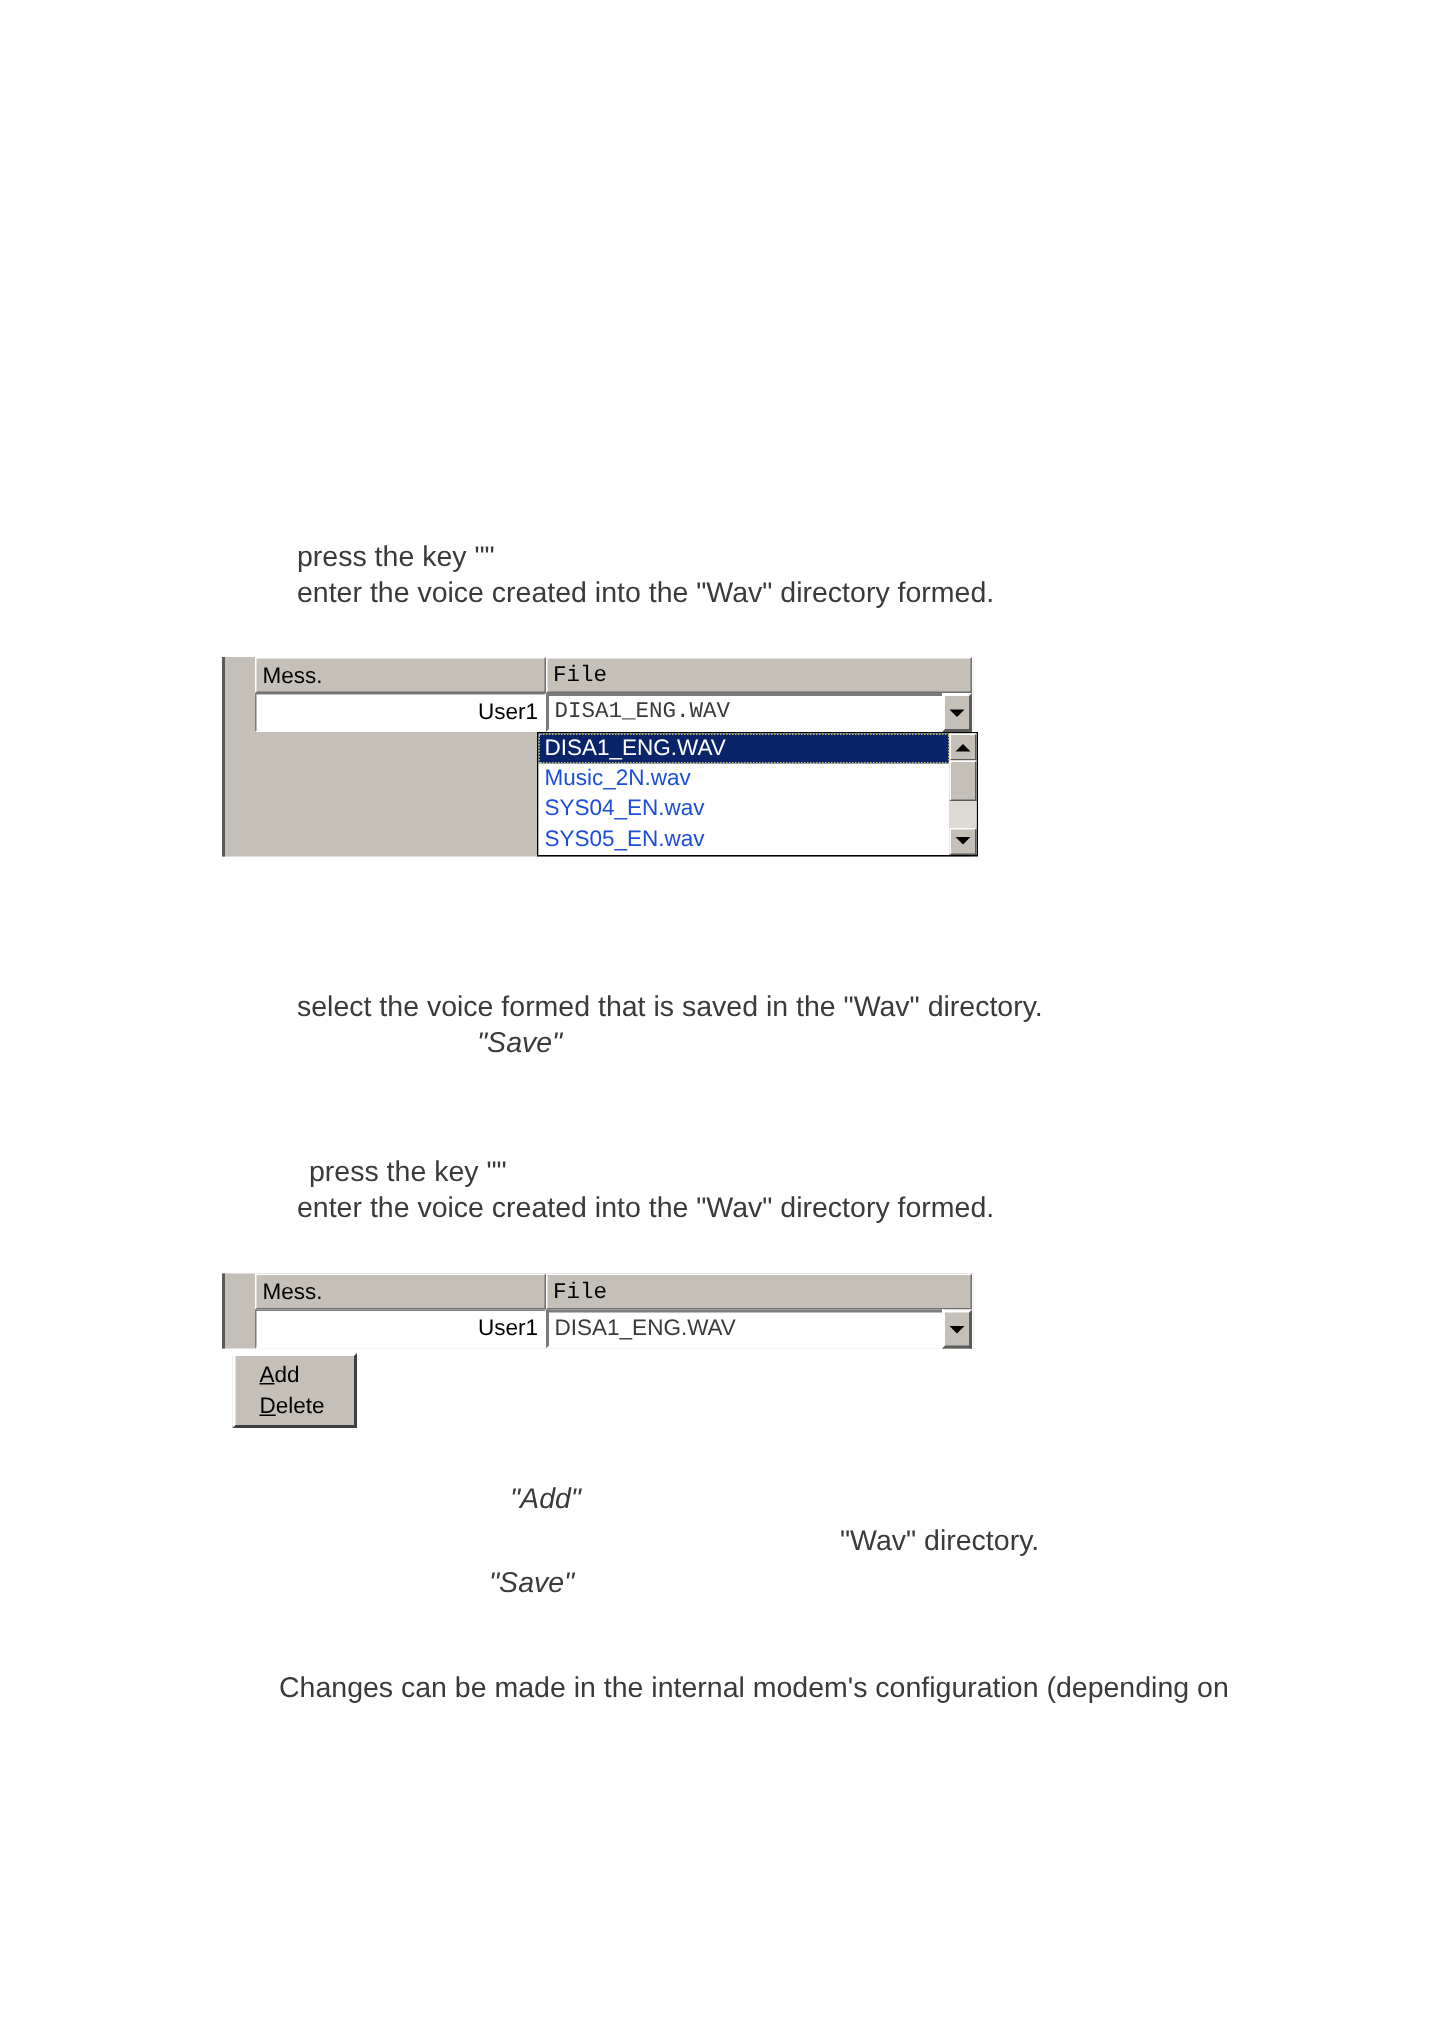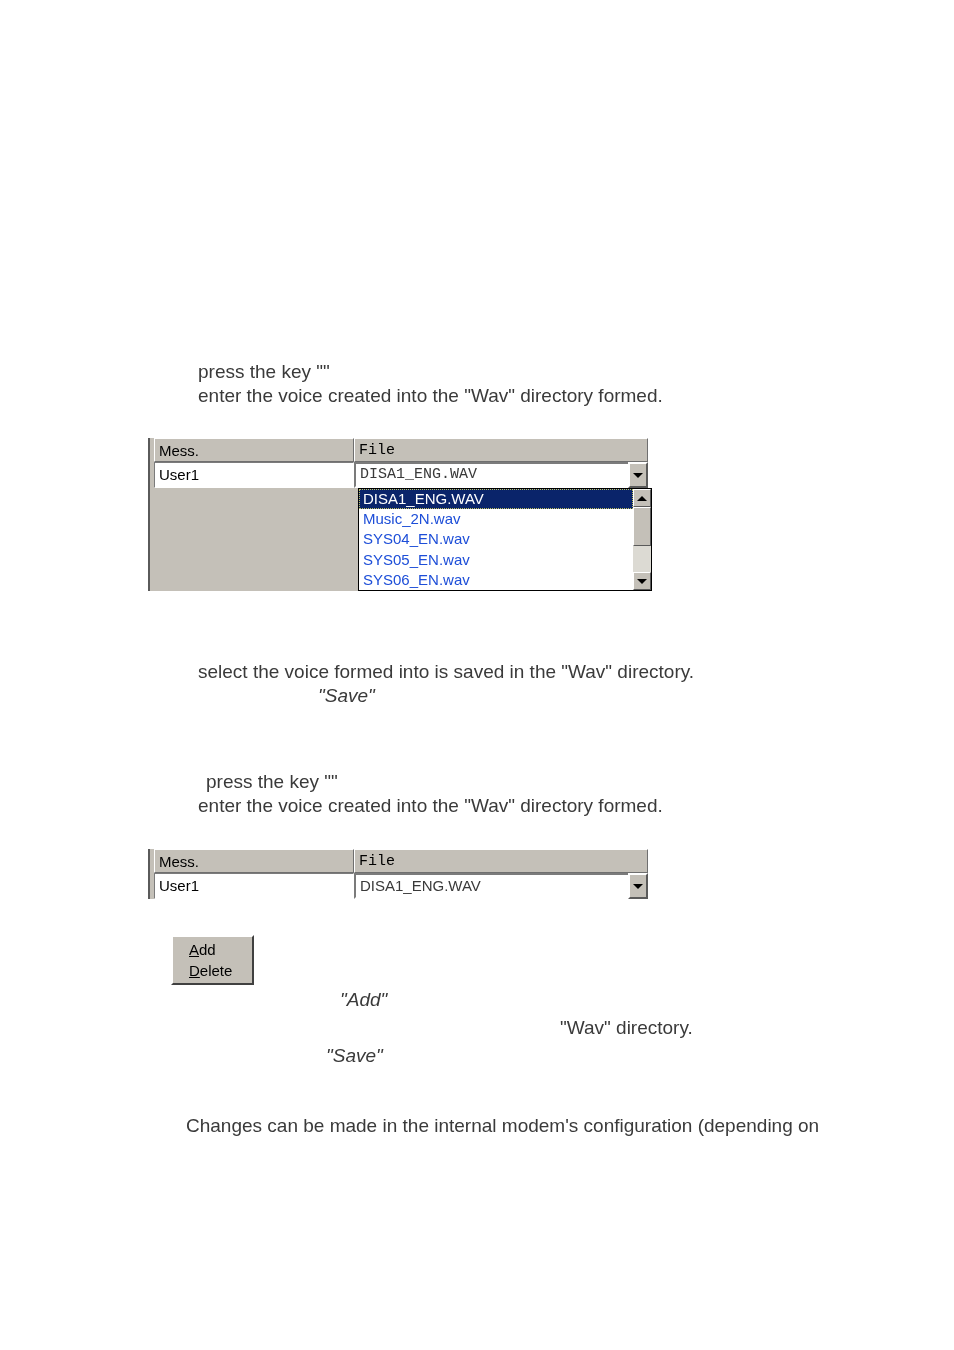--- a/index.html
+++ b/index.html
@@ -35,20 +35,21 @@
     border-left: 2px solid #5a5a5a;
     border-right: 2px solid #ffffff;
     padding: 0;
   }
   .scr1-table {
     margin-left: 4px;
     width: 494px;
   }
   .scr1-row {
     display: flex;
+    margin-left: 16px;
   }
   .hdr-cell {
     background: #c4c0b8;
     border-top: 1px solid #ffffff;
     border-left: 1px solid #ffffff;
     border-bottom: 1px solid #6f6f6f;
     border-right: 1px solid #6f6f6f;
     box-sizing: border-box;
     font-size: 15px;
     color: #000;
@@ -62,20 +63,21 @@
     background: #ffffff;
     border-top: 1px solid #7b7b7b;
     border-left: 1px solid #7b7b7b;
     border-right: 1px solid #ffffff;
     border-bottom: 1px solid #ffffff;
     box-sizing: border-box;
     font-size: 15px;
     color: #000;
     padding: 3px 4px;
     height: 26px;
+    text-align: right;
   }
   .combo-wrap {
     display: flex;
     align-items: stretch;
     width: 294px;
     height: 26px;
     box-sizing: border-box;
   }
   .combo-text {
     flex: 1;
@@ -165,28 +167,27 @@
     border-right: 2px solid #ffffff;
     padding: 0 0 0 0;
   }
   .scr2-table {
     margin-left: 4px;
     width: 494px;
   }
   .scr2 .col-file { display:flex; }
   .context-menu {
     position:absolute;
-    left: 171px;
+    left: 155px;
     top: 902px;
     background:#c4c0b8;
     border-top:2px solid #ffffff; border-left:2px solid #ffffff;
     border-right:2px solid #404040; border-bottom:2px solid #404040;
     box-sizing:border-box;
     padding: 2px 2px;
-    margin-top: 33px;
   }
   .menu-item {
     font-size: 15px;
     color:#000;
     padding: 2px 18px 2px 14px;
     white-space: nowrap;
   }
   .menu-item .ul { text-decoration: underline; }
 
   
@@ -222,39 +223,38 @@
               <div class="tri-down"></div>
             </div>
       </div>
     </div>
     <div class="listbox">
       <div class="listbox-inner">
         <div class="list-item selected">DISA1_ENG.WAV</div>
         <div class="list-item">Music_2N.wav</div>
         <div class="list-item">SYS04_EN.wav</div>
         <div class="list-item">SYS05_EN.wav</div>
-        <div class="list-item">SYS06_EN.wav</div>
       </div>
       <div class="listbox-scroll">
         <div class="sb-btn">
               <div class="tri-up"></div>
             </div>
         <div class="sb-track">
           <div class="sb-thumb"></div>
         </div>
         <div class="sb-btn">
               <div class="tri-down"></div>
             </div>
       </div>
     </div>
   </div>
 </div>
 
 <div class="t2 body-text">
-  <span>select the voice formed into is saved in the "Wav" directory.</span><br>
+  <span>select the voice formed that is saved in the "Wav" directory.</span><br>
   <span style="display:inline-block; padding-left:120px;" class="italic">"Save"</span>
 </div>
 
 <div class="t3 body-text">
   <span> press the key "</span><span>"</span>
 </div>
 <div class="t3b body-text">
   <span>enter the voice created into the "Wav" directory formed.</span>
 </div>
 

